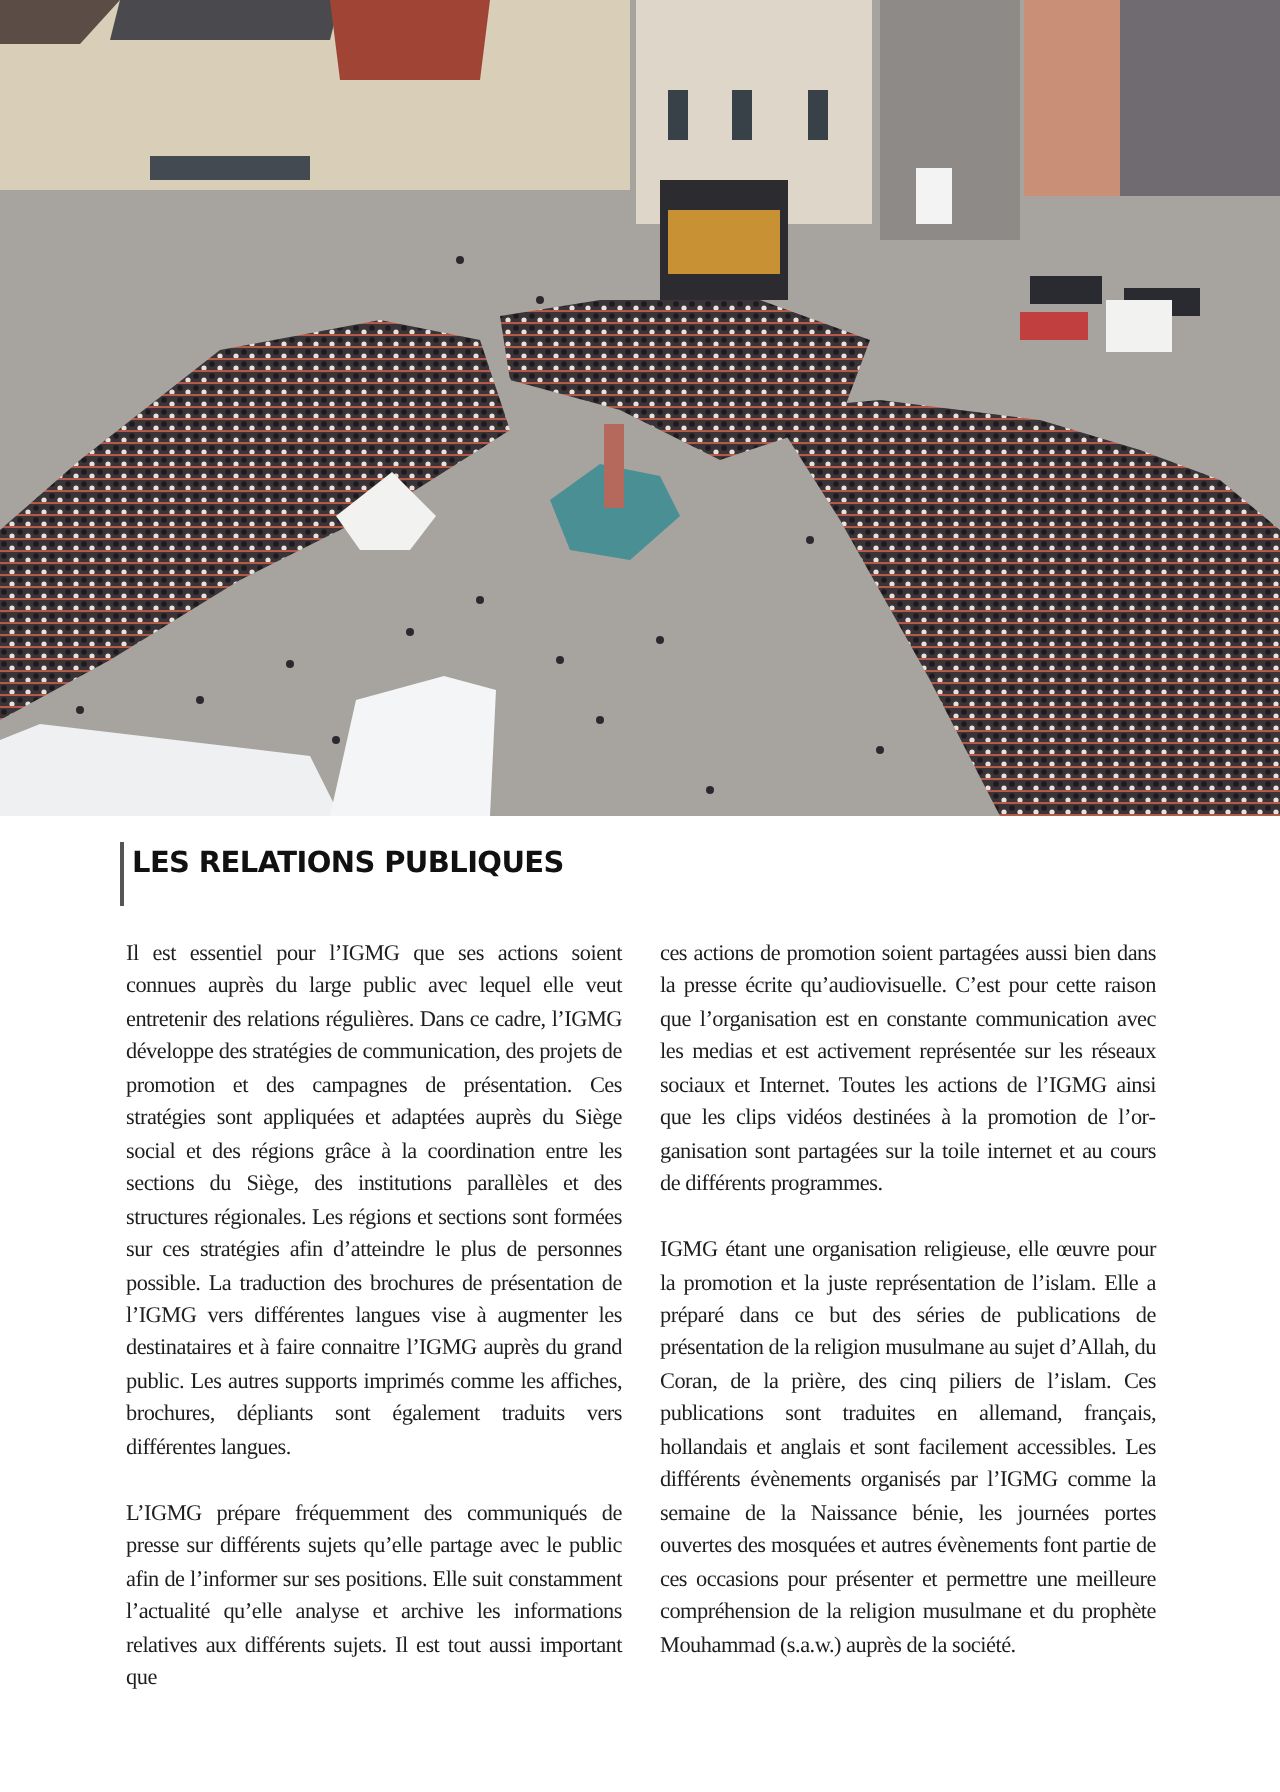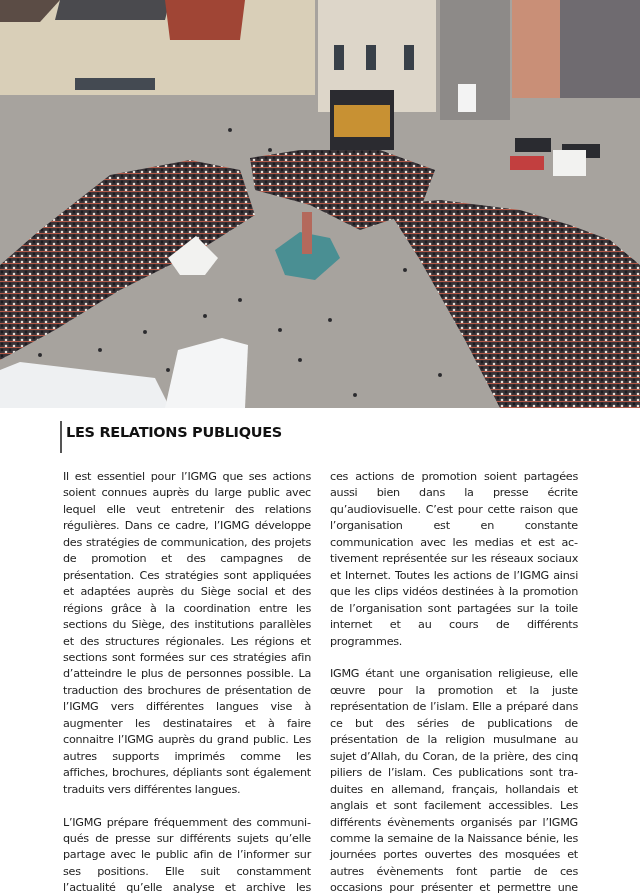--- a/index.html
+++ b/index.html
@@ -7,21 +7,21 @@
          font-family:"DejaVu Sans","Liberation Sans",sans-serif; color:#1a1a1a; }
   .photo { position:absolute; left:0; top:0; width:640px; height:408px; overflow:hidden;
            background:#8f8b86; }
   .photo svg { display:block; }
   .heading-wrap { position:absolute; left:60px; top:421px; height:32px;
                   border-left:2px solid #555; padding-left:4px; }
   .heading { font-family:"DejaVu Sans","Liberation Sans",sans-serif; font-weight:bold;
              font-size:14.5px; letter-spacing:-0.3px; color:#111; line-height:22px; margin:0;text-align:center; }
   .col { position:absolute; top:469px; width:248px; font-size:11.2px; line-height:16.45px;
          text-align:justify; hyphens:manual; letter-spacing:-0.25px; color:#1e1e1e; }
-  .col p { margin:0 0 16.45px 0; }
+  .col p { margin:0 0 16.45px 0;font-family:Liberation Serif, serif; }
   .col-left { left:63px; }
   .col-right { left:330px; }
 </style>
 </head>
 <body>
 
 <div class="photo">
   <svg width="640" height="408" viewBox="0 0 640 408">
     <defs>
       <pattern id="crowd" width="8" height="6" patternUnits="userSpaceOnUse">

